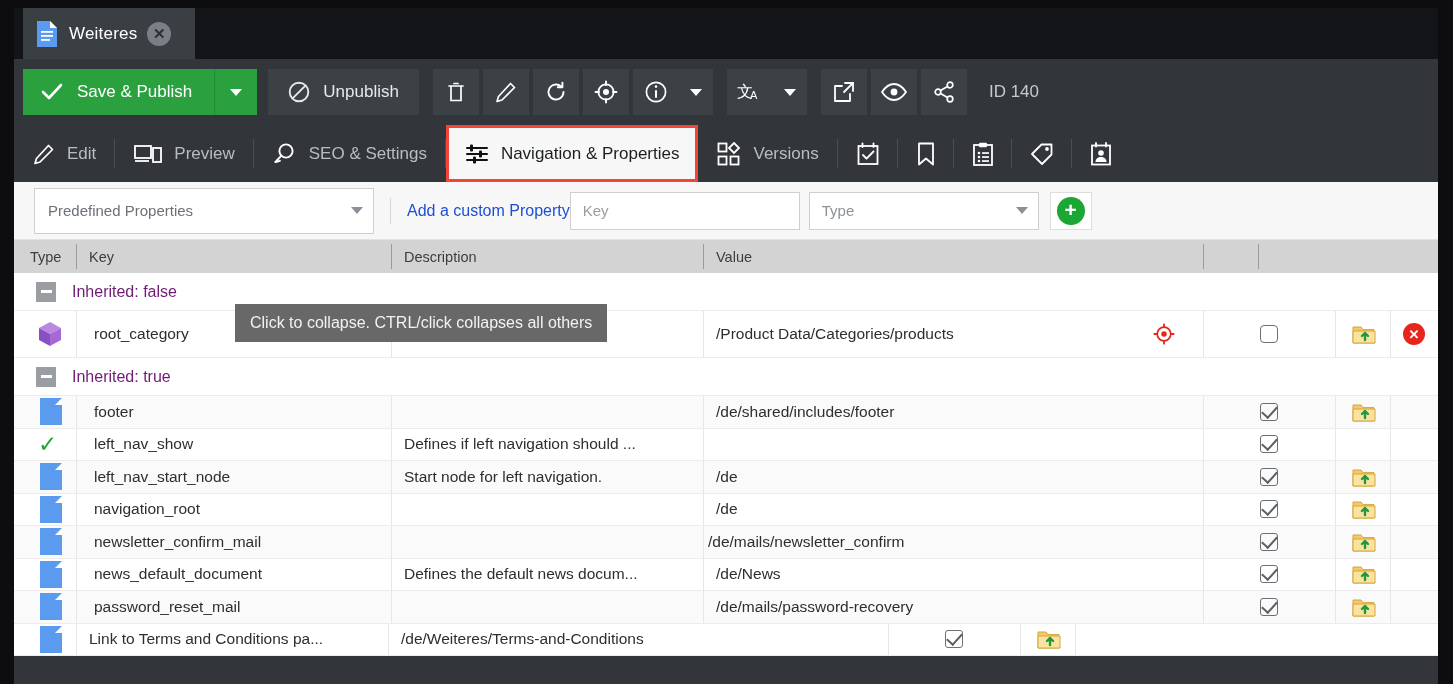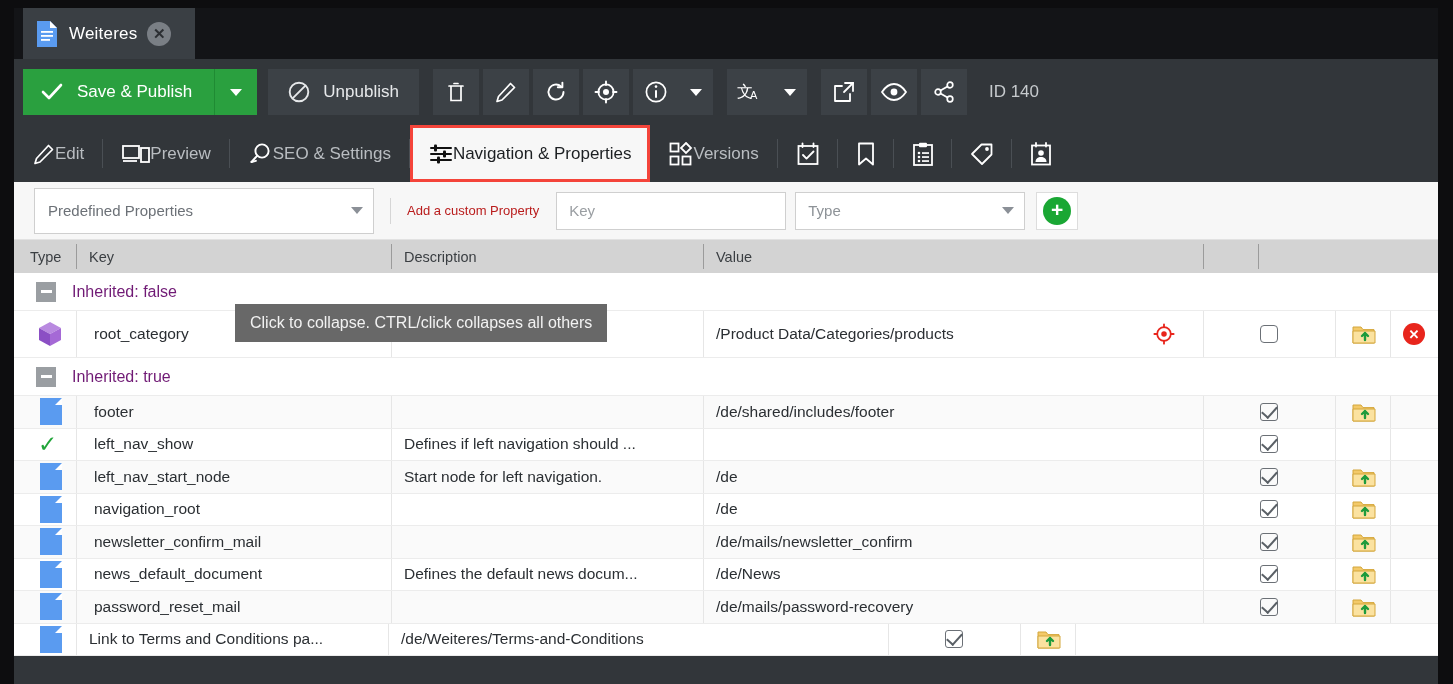--- a/index.html
+++ b/index.html
@@ -96,20 +96,21 @@
 
   
   .tabbar {
     height: 57px;
     background: #32363a;
     display: flex;
     align-items: stretch;
   }
   .tabitem {
     display: flex; align-items: center;
+    gap: 12px;
     padding: 0 19px;
     color: #b9bdc1;
     font-size: 17px;
     position: relative;
   }
   .tabitem::after {
     content: "";
     position: absolute; right: 0; top: 14px; bottom: 14px;
     width: 1px; background: #4a4f54;
   }
@@ -135,21 +136,21 @@
   .select-box {
     width: 340px; height: 46px;
     background: #fff;
     border: 1px solid #cfcfcf;
     display: flex; align-items: center;
     padding: 0 10px 0 13px;
     justify-content: space-between;
     color: #6c7177; font-size: 15px;
   }
   .vdiv { width: 1px; height: 26px; background: #d6d6d6; margin: 0 16px; }
-  .propbar .lbl { color: #b91c1c; font-size: 13px; margin-right: 17px; }
+  .propbar .lbl { color: #1d4ed8; font-size: 16px; }
   .input-key {
     width: 230px; height: 38px;
     background: #fff; border: 1px solid #cfcfcf;
     display: flex; align-items: center;
     padding: 0 12px;
     color: #9a9ea2; font-size: 15px;
     margin-right: 9px;
   }
   .select-type {
     width: 230px; height: 38px;
@@ -680,21 +681,21 @@
       </div>
       <div class="cell c-x2 bordered"></div>
     </div>
 
     <div class="datarow alt">
       <div class="cell c-type" style="padding-left:26px;">
           <span class="ic-doc"></span>
         </div>
       <div class="cell c-key bordered" style="padding-left:18px;text-align:center;">newsletter_confirm_mail</div>
       <div class="cell c-desc bordered" style="padding-left:13px;"></div>
-      <div class="cell c-value bordered" style="padding-left:13px;">/de/mails/newsletter_confirm</div>
+      <div class="cell c-value bordered" style="padding-left:5px;">/de/mails/newsletter_confirm</div>
       <div class="cell c-inh bordered" style="justify-content:center;">
           <span class="cb checked"></span>
         </div>
       <div class="cell c-x1 bordered" style="justify-content:center;">
         <span class="folder-ic">
           <svg width="24" height="21" viewBox="0 0 24 21">
               <path d="M1 3h8l2 2.6h11V19H1z" fill="#f3c969" stroke="#d4a73c" stroke-width="1"></path>
               <path d="M1 7h22v12H1z" fill="#fbe2a0" stroke="#d4a73c" stroke-width="1"></path>
               <path d="M13 16V9m0 0l-3 3m3-3l3 3" stroke="#1d9b3c" stroke-width="2.4" fill="none" stroke-linecap="round" stroke-linejoin="round"></path>
             </svg>

